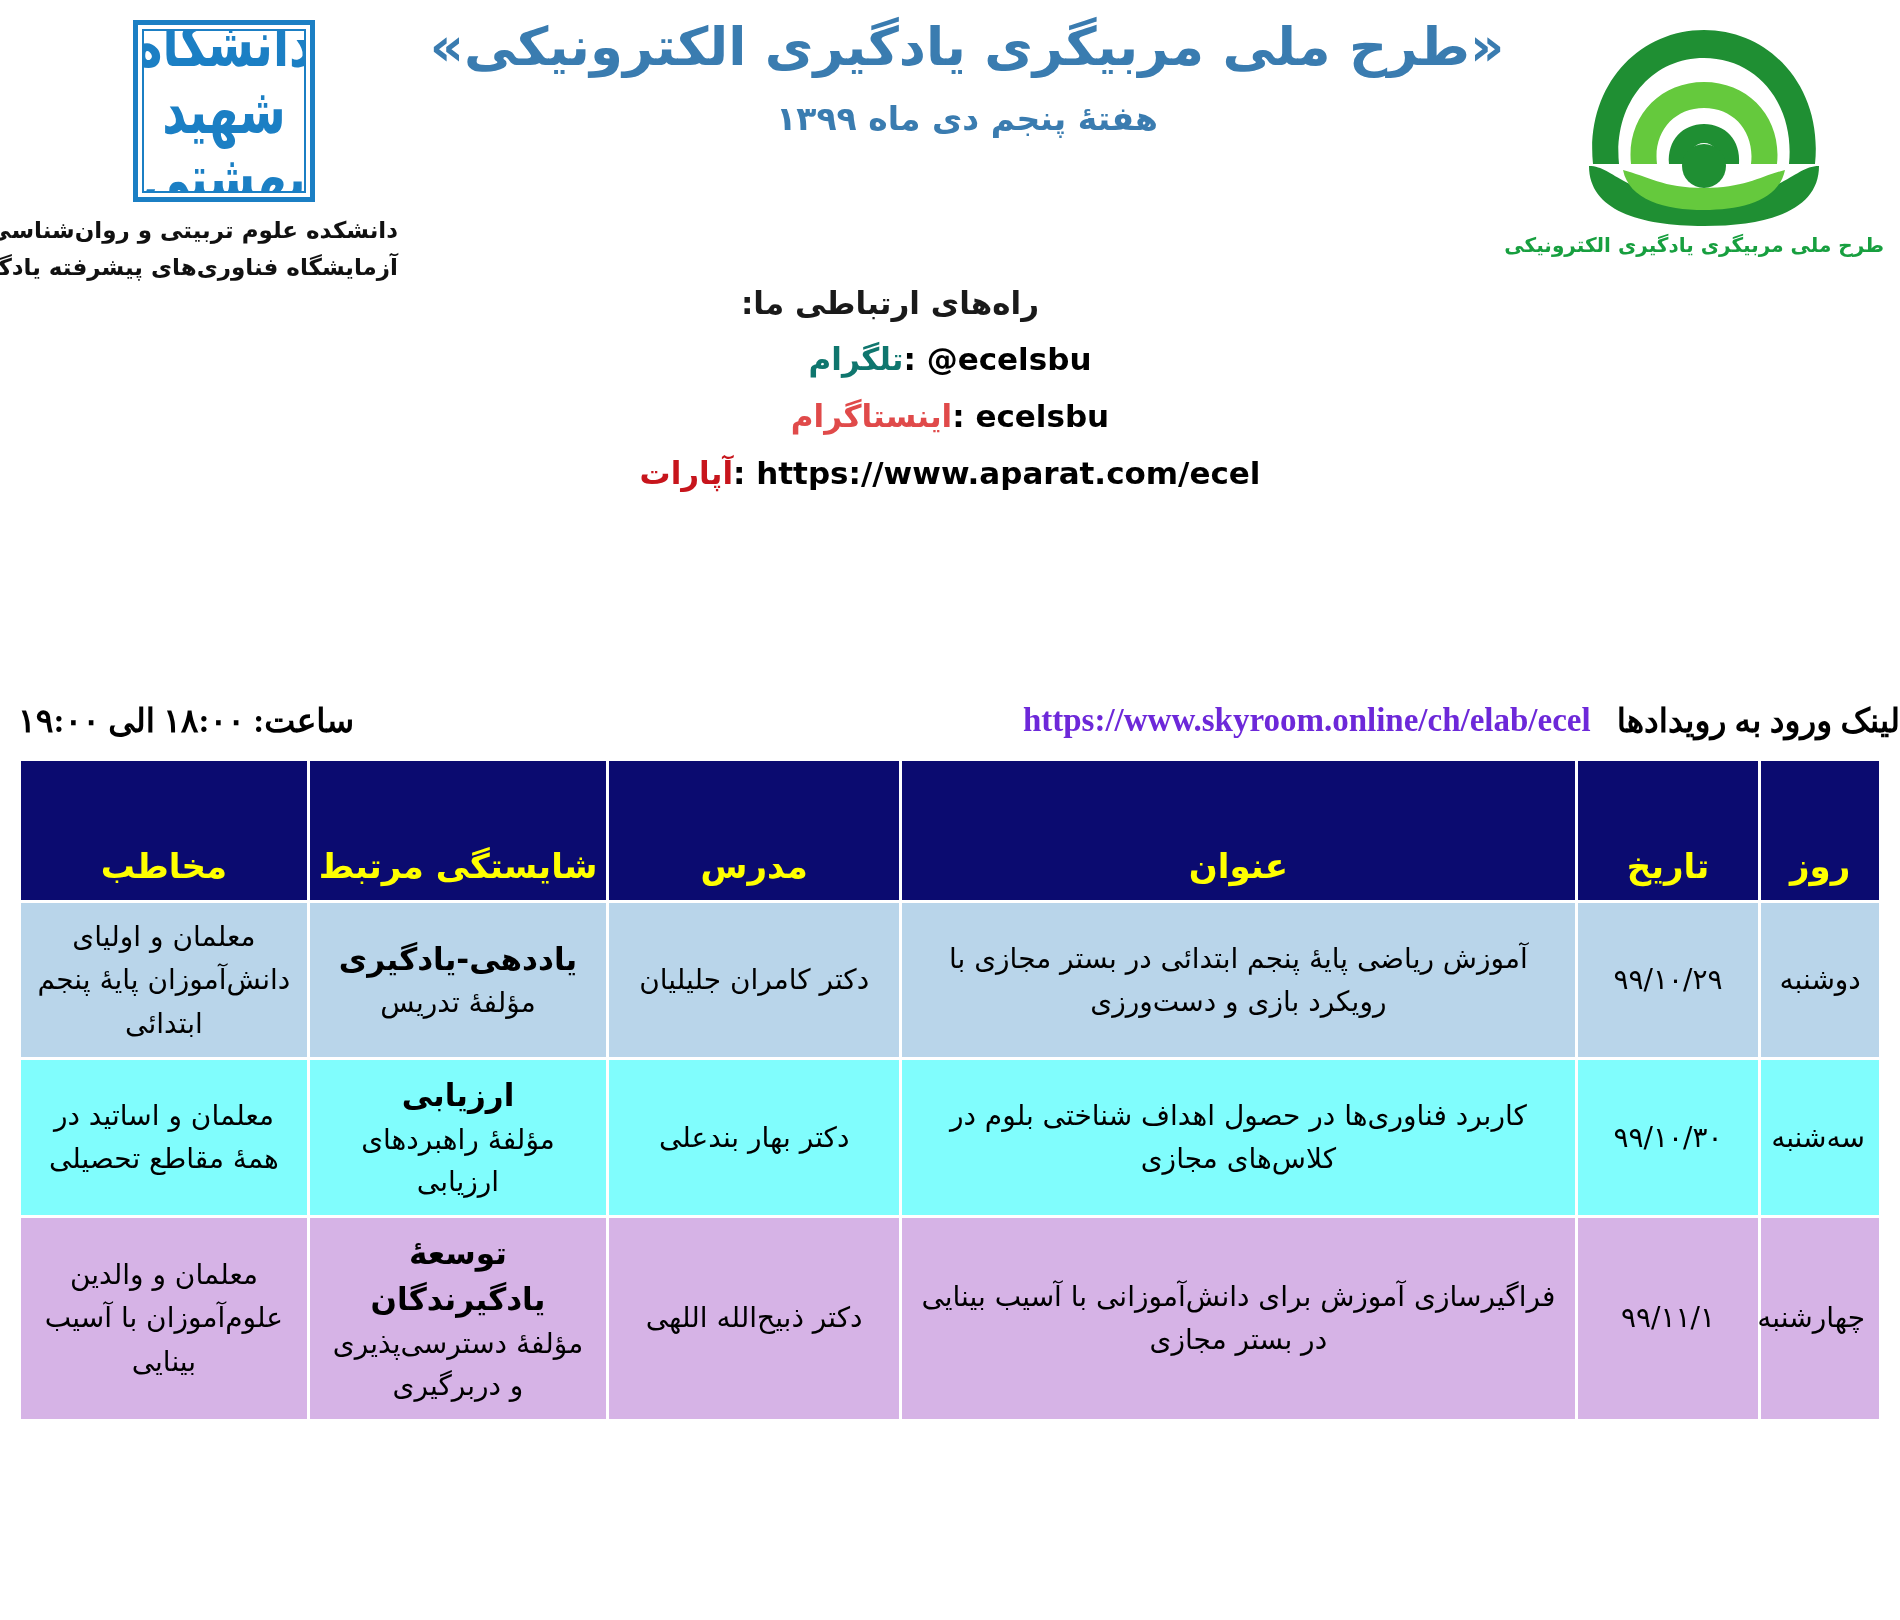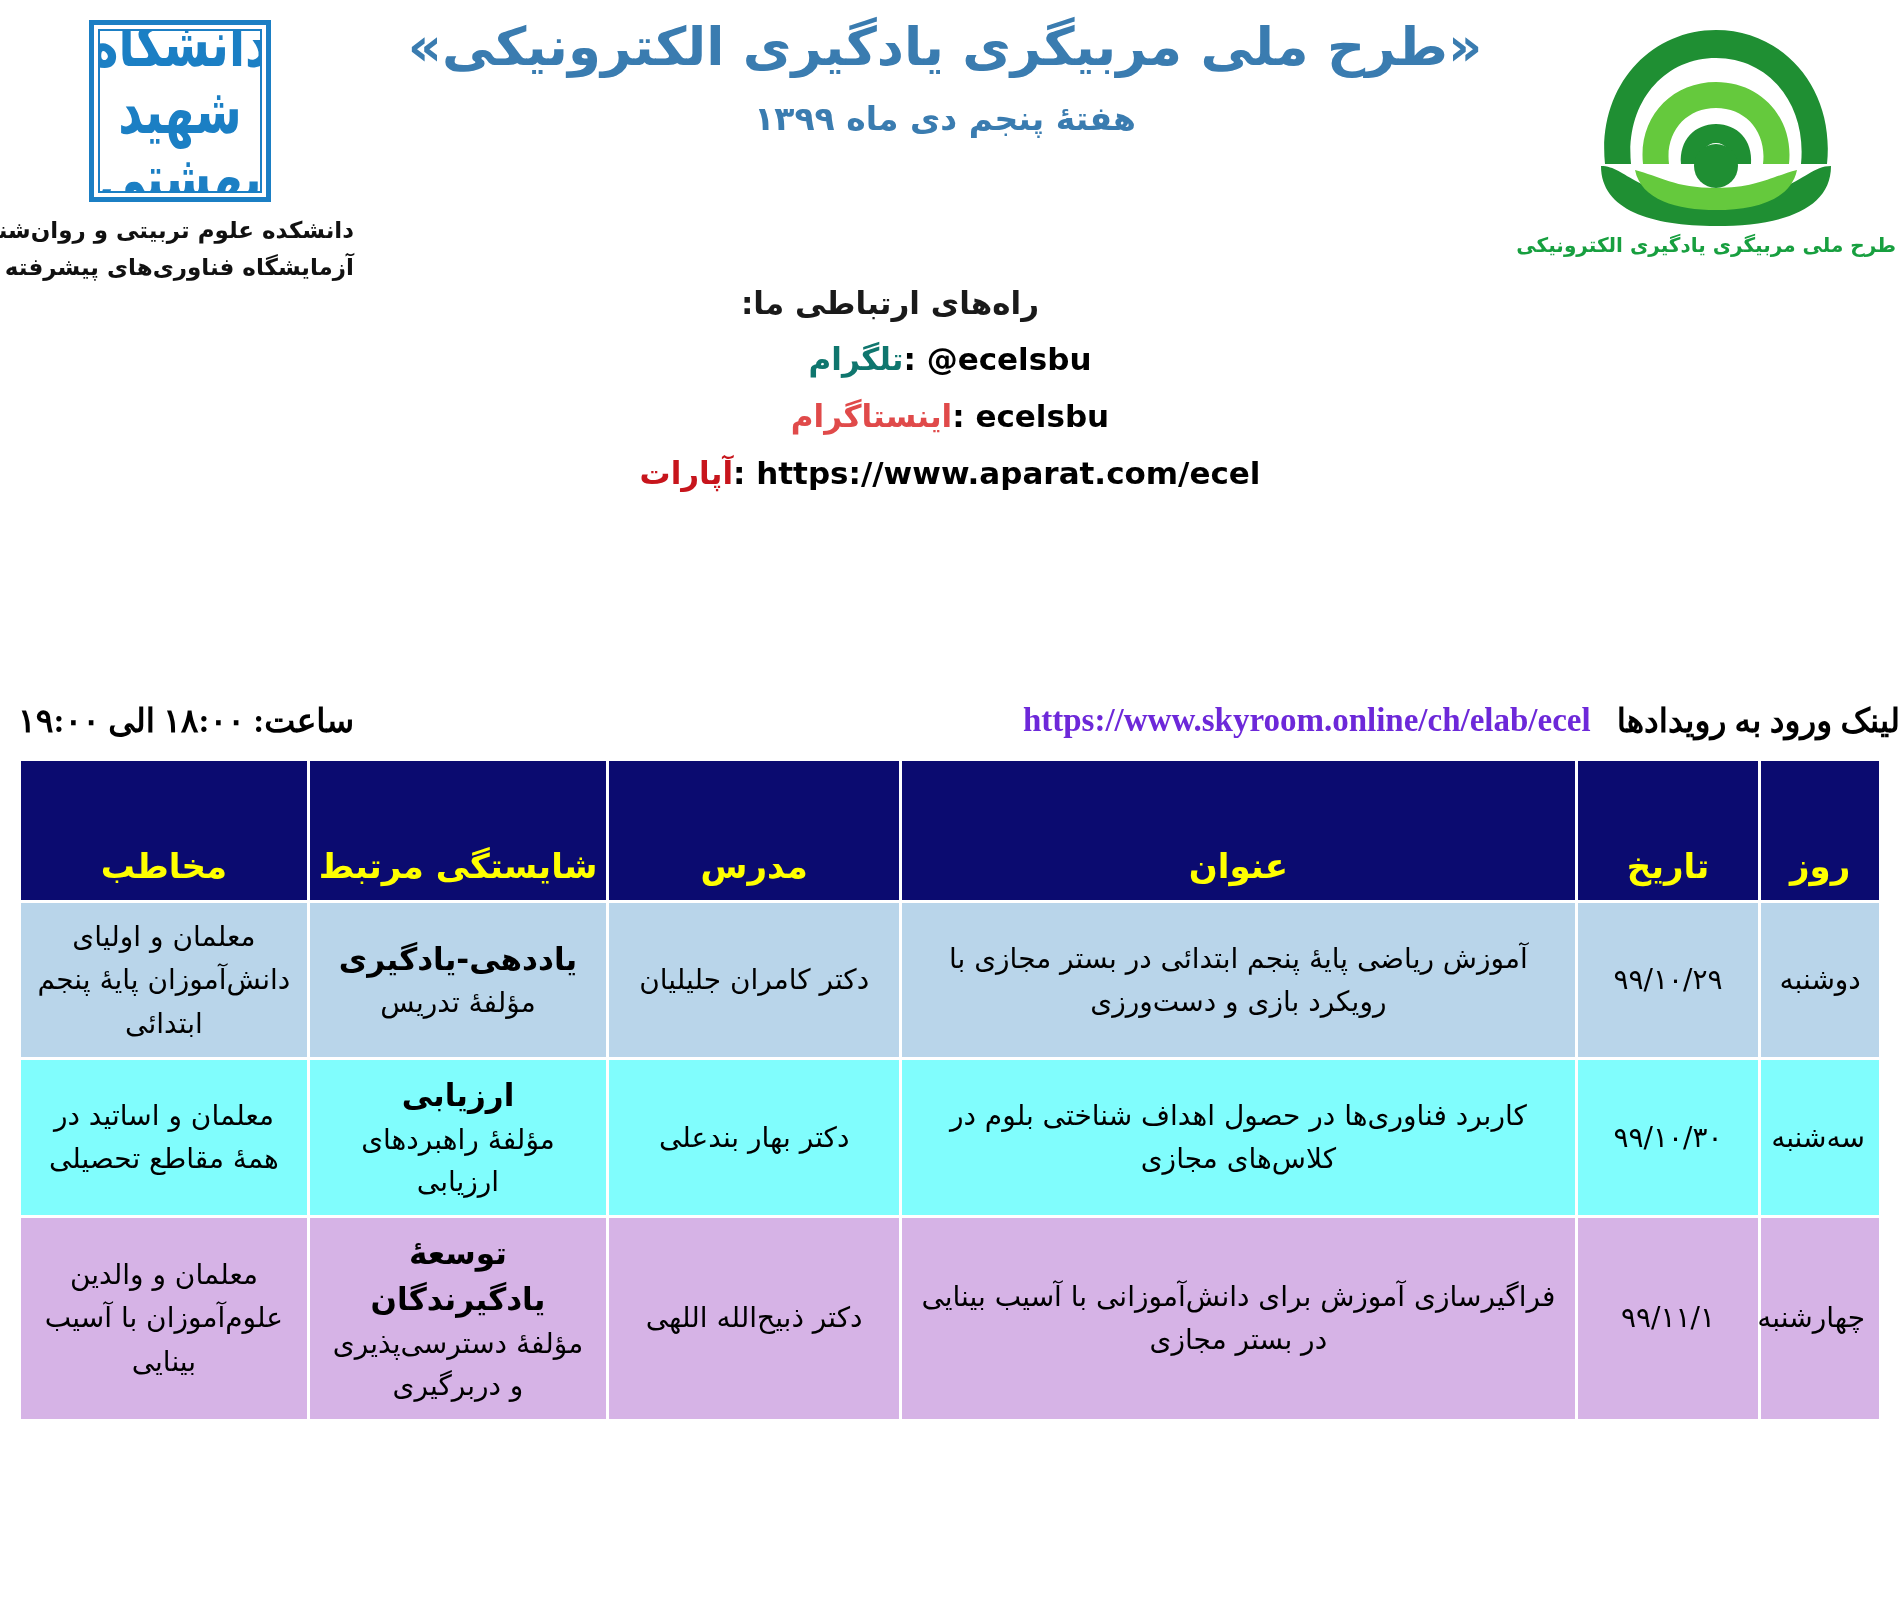--- a/index.html
+++ b/index.html
@@ -14,20 +14,21 @@
     font-family: "DejaVu Sans", "Liberation Sans", sans-serif;
     overflow: hidden;
     position: relative;
   }
 
   .poster {
     position: relative;
     width: 1900px;
     height: 1620px;
     box-sizing: border-box;
+    padding-left: 44px;
   }
 
   
   .header {
     position: relative;
     height: 330px;
   }
 
   
   .sbu-block {
@@ -92,21 +93,21 @@
     color: #3a7cb0;
     font-size: 33px;
     font-weight: bold;
     line-height: 1.4;
     margin: 16px 0 0 0;
   }
 
   
   .ecel-block {
     position: absolute;
-    right: 4px;
+    right: 16px;
     top: 4px;
     width: 360px;
     text-align: center;
   }
   .ecel-mark {
     width: 250px;
     height: 215px;
     margin: 10px auto 4px auto;
     position: relative;
   }

